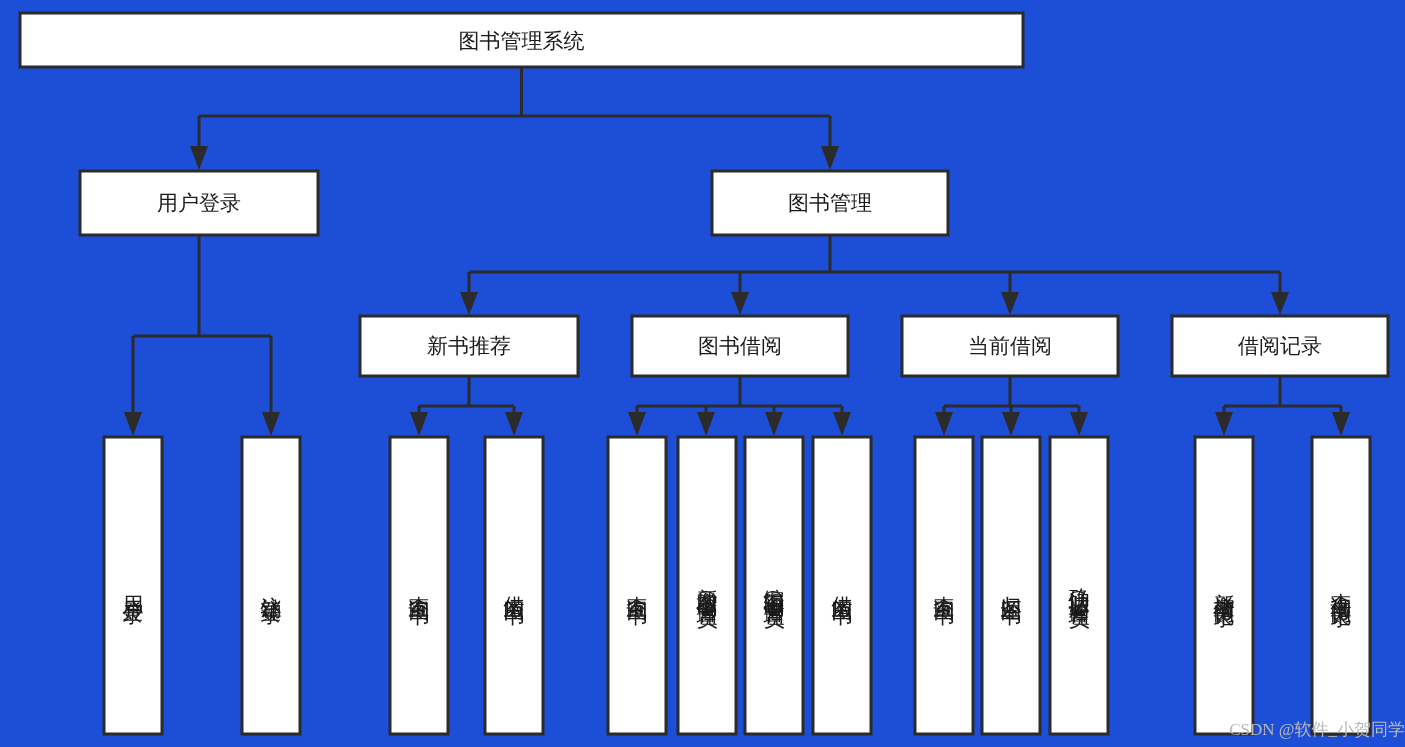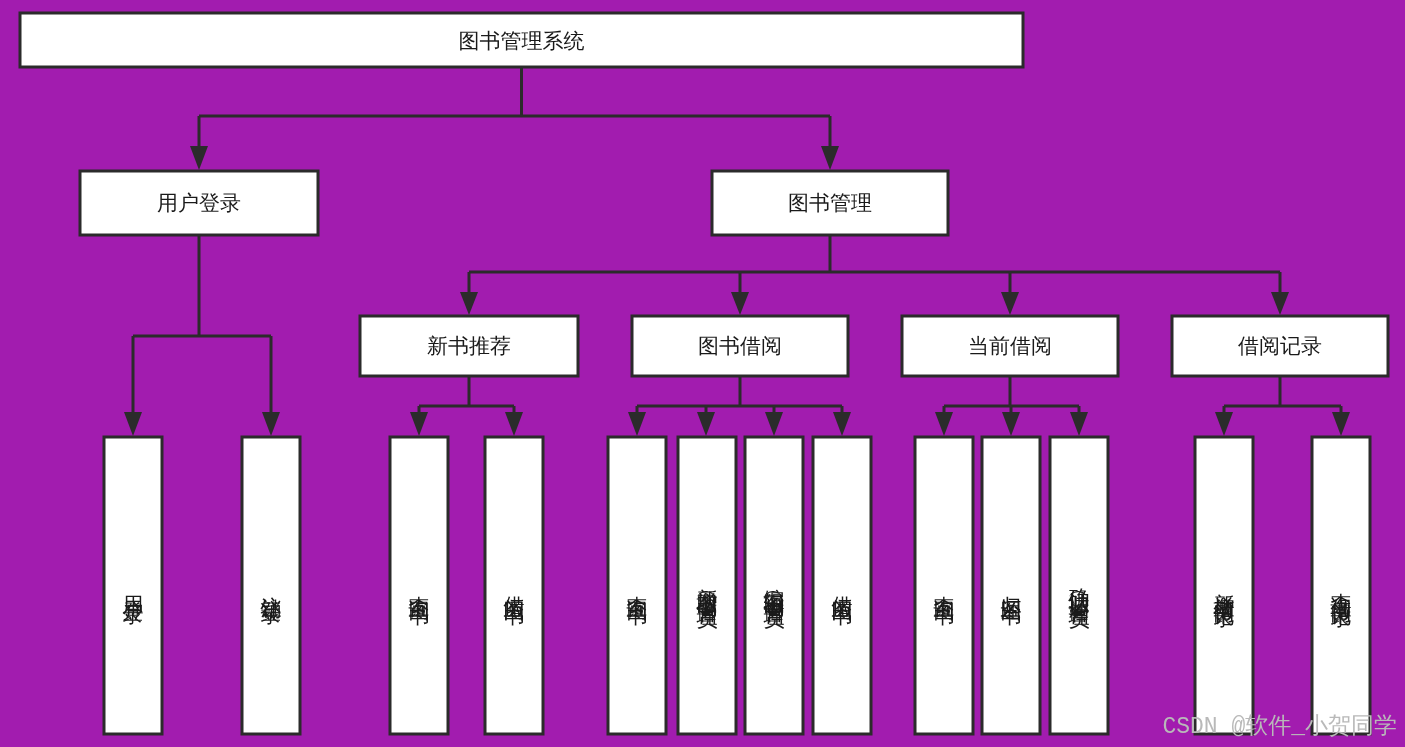--- a/index.html
+++ b/index.html
@@ -10,21 +10,21 @@
   body {
     width: 1405px;
     height: 747px;
     font-family: "DejaVu Sans", "Liberation Sans", sans-serif;
     overflow: hidden;
   }
   #diagram-root {
     position: relative;
     width: 1405px;
     height: 747px;
-    background: #a21caf;
+    background: #1d4ed8;
   }
   svg.diagram {
     position: absolute;
     left: 0;
     top: 0;
     width: 1405px;
     height: 747px;
   }
   .node-box {
     fill: #ffffff;
@@ -53,24 +53,24 @@
     font-family: "DejaVu Sans", "Liberation Sans", sans-serif;
     font-size: 21px;
     fill: #1a1a1a;
     writing-mode: vertical-rl;
     text-orientation: upright;
     text-anchor: middle;
     letter-spacing: 3px;
   }
   .watermark {
     position: absolute;
-    right: 8px;
+    right: 0;
     bottom: 6px;
-    font-family: Liberation Mono, monospace;
-    font-size: 23px;
+    font-family: Liberation Serif, serif;
+    font-size: 17px;
     color: #b9b9b9;
     white-space: nowrap;
     pointer-events: none;
   }
 </style>
 </head>
 <body>
 
 <div id="diagram-root">
 

